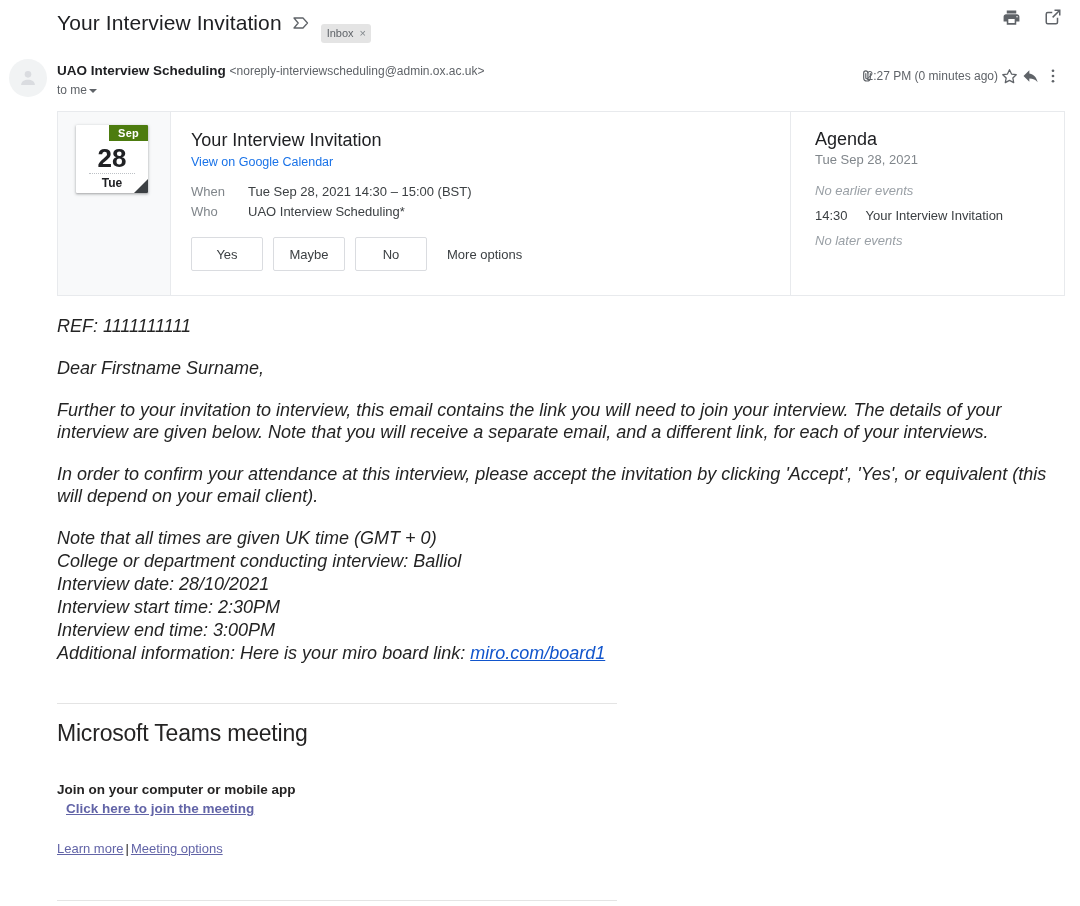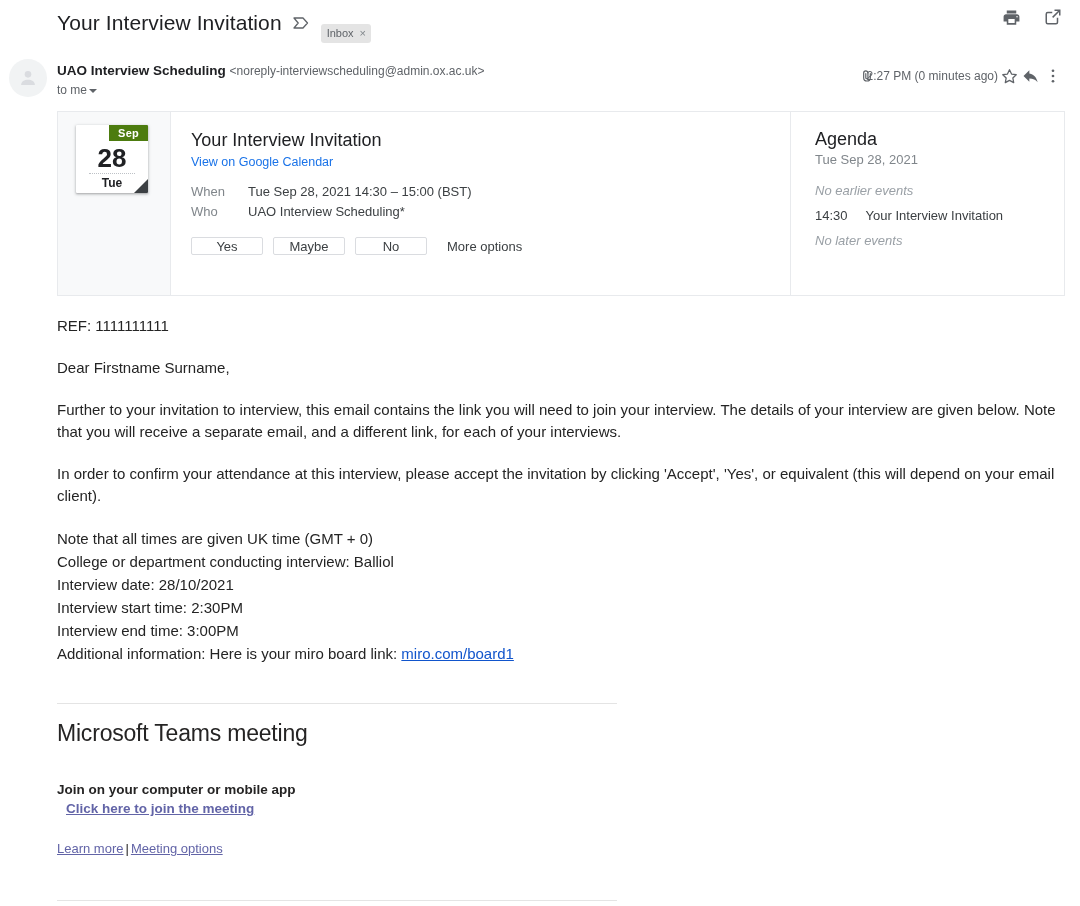--- a/index.html
+++ b/index.html
@@ -241,21 +241,21 @@
   }
   .kv-val { color: #3c4043; font-size: 13px; }
   .rsvp-row {
     margin-top: 13px;
     display: flex;
     align-items: center;
     gap: 10px;
   }
   .rsvp-btn {
     min-width: 72px;
-    height: 18px;
+    height: 34px;
     border: 1px solid #dadce0;
     border-radius: 2px;
     background: #fff;
     color: #3c4043;
     font-size: 13px;
     font-family: "Liberation Sans", sans-serif;
     cursor: pointer;
     padding: 0 14px;
   }
   .more-options {
@@ -299,23 +299,24 @@
     text-align: right;
   }
   .agenda-time { color: #3c4043; }
 
   
   .body-wrap {
     position: absolute;
     left: 57px; top: 315px;
     width: 1010px;
     font-family: "Liberation Sans", sans-serif;
-    font-size: 15px;
+    font-size: 18px;
     color: #242424;
     line-height: 22px;
+    font-style: italic;
   }
   .p-block { margin: 0 0 20px 0; }
   .detail-lines { margin-top: 0; }
   .detail-lines div { line-height: 23px; }
   .body-link {
     color: #1155cc;
     text-decoration: underline;
     cursor: pointer;
   }
 

